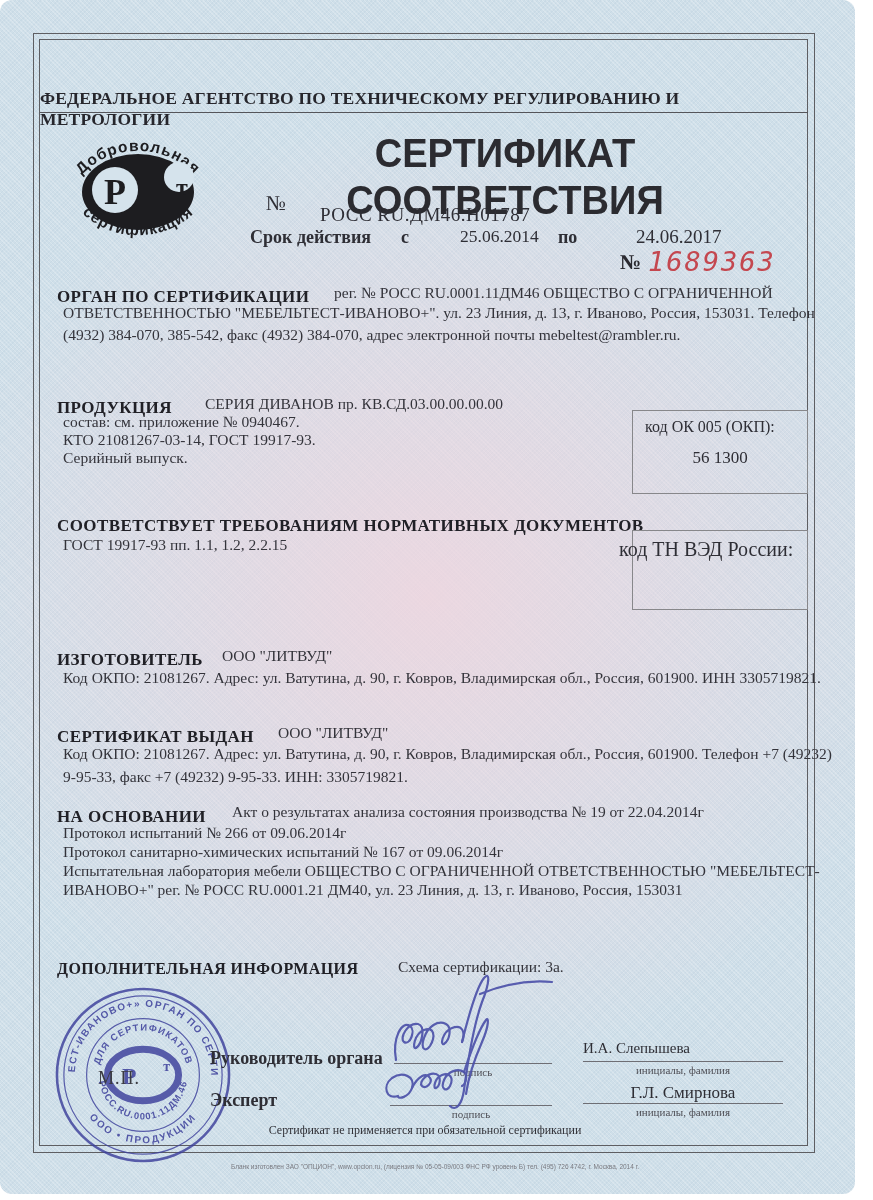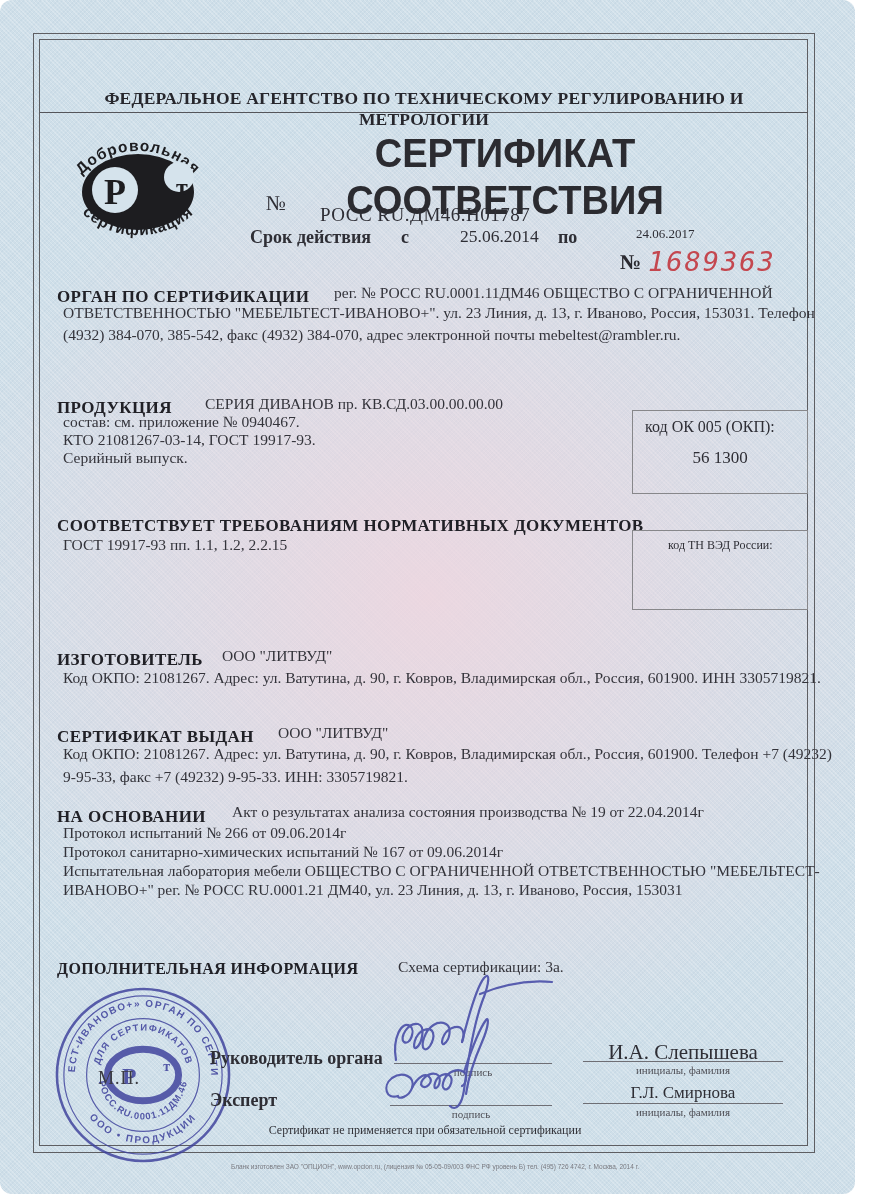--- a/index.html
+++ b/index.html
@@ -26,21 +26,21 @@
 </head>
 <body>
 
 <div id="canvas">
  <div id="paper">
 
   <div class="frame" style="left:33px;top:33px;width:782px;height:1120px;border:1.5px solid #5e5e62;"></div>
   <div class="frame" style="left:39px;top:39px;width:769px;height:1107px;border:1px solid #5e5e62;"></div>
   <div class="frame" style="left:40px;top:112px;width:768px;height:0;border-top:1.5px solid #55555a;"></div>
 
-  <div class="abs ser b" style="left:40px;top:88px;width:768px;text-align:center;font-size:17.5px;letter-spacing:.2px;color:#26262c;">ФЕДЕРАЛЬНОЕ АГЕНТСТВО ПО ТЕХНИЧЕСКОМУ РЕГУЛИРОВАНИЮ И МЕТРОЛОГИИ</div>
+  <div class="abs ser b" style="left:40px;top:88px;width:768px;text-align:left;font-size:17.5px;letter-spacing:.2px;color:#26262c;">ФЕДЕРАЛЬНОЕ АГЕНТСТВО ПО ТЕХНИЧЕСКОМУ РЕГУЛИРОВАНИЮ И МЕТРОЛОГИИ</div>
 
   <svg class="abs" style="left:58px;top:120px;" width="160" height="140" viewBox="0 0 160 140">
     <defs>
       <path id="logoArcTop" d="M 10,80 A 72,64 0 0 1 150,80"></path>
       <path id="logoArcBot" d="M 8,66 A 74,64 0 0 0 152,66"></path>
     </defs>
     <g fill="#1d1d20" font-family="Liberation Sans, sans-serif" font-weight="bold">
       <text font-size="15.5" letter-spacing="1">
         <textPath href="#logoArcTop" startOffset="50%" text-anchor="middle">Добровольная</textPath>
       </text>
@@ -58,21 +58,21 @@
   <div class="abs b" style="left:215px;top:130px;width:580px;text-align:center;font-size:41px;color:#2b2b30;
               font-family:'Liberation Sans','DejaVu Sans',sans-serif;transform:scaleX(.93);transform-origin:center;">СЕРТИФИКАТ СООТВЕТСТВИЯ</div>
 
   <div class="abs ser ink" style="left:266px;top:191px;font-size:21px;">№</div>
   <div class="abs ser ink" style="left:320px;top:204px;font-size:19px;letter-spacing:.5px;">РОСС RU.ДМ46.Н01787</div>
 
   <div class="abs ser b ink" style="left:250px;top:227px;font-size:18px;">Срок действия</div>
   <div class="abs ser b ink" style="left:401px;top:227px;font-size:18px;">с</div>
   <div class="abs ser ink" style="left:460px;top:226px;font-size:17.5px;">25.06.2014</div>
   <div class="abs ser b ink" style="left:558px;top:227px;font-size:18px;">по</div>
-  <div class="abs ser ink" style="left:636px;top:226px;font-size:13px;">24.06.2017</div>
+  <div class="abs ser ink" style="left:636px;top:226px;font-size:19px;">24.06.2017</div>
 
   <div class="abs ser b" style="left:620px;top:250px;font-size:21px;color:#2a2a30;">№</div>
   <div class="abs" style="left:648px;top:246px;font-size:27px;letter-spacing:2px;color:#c4474f;
               font-family:'DejaVu Sans Mono',monospace;font-style:italic;">1689363</div>
 
   <div class="abs h" style="left:57px;top:287px;">ОРГАН ПО СЕРТИФИКАЦИИ</div>
   <div class="abs t15" style="left:334px;top:284px;">рег. № РОСС RU.0001.11ДМ46 ОБЩЕСТВО С ОГРАНИЧЕННОЙ</div>
   <div class="abs t15" style="left:63px;top:304px;">ОТВЕТСТВЕННОСТЬЮ "МЕБЕЛЬТЕСТ-ИВАНОВО+". ул. 23 Линия, д. 13, г. Иваново, Россия, 153031. Телефон</div>
   <div class="abs t15" style="left:63px;top:326px;">(4932) 384-070, 385-542, факс (4932) 384-070, адрес электронной почты mebeltest@rambler.ru.</div>
 
@@ -83,21 +83,21 @@
   <div class="abs t15" style="left:63px;top:449px;">Серийный выпуск.</div>
 
   <div class="boxed" style="left:632px;top:410px;width:176px;height:84px;"></div>
   <div class="abs ser ink" style="left:645px;top:418px;font-size:16px;">код ОК 005 (ОКП):</div>
   <div class="abs ser ink" style="left:632px;top:448px;width:176px;text-align:center;font-size:17px;">56 1300</div>
 
   <div class="abs h" style="left:57px;top:516px;">СООТВЕТСТВУЕТ ТРЕБОВАНИЯМ НОРМАТИВНЫХ ДОКУМЕНТОВ</div>
   <div class="abs t15" style="left:63px;top:536px;">ГОСТ 19917-93 пп. 1.1, 1.2, 2.2.15</div>
 
   <div class="boxed" style="left:632px;top:530px;width:176px;height:80px;"></div>
-  <div class="abs ser ink" style="left:668px;top:538px;font-size:12px;">код ТН ВЭД России:</div>
+  <div class="abs ser ink" style="left:619px;top:538px;font-size:20px;">код ТН ВЭД России:</div>
 
   <div class="abs h" style="left:57px;top:650px;">ИЗГОТОВИТЕЛЬ</div>
   <div class="abs t15" style="left:222px;top:647px;">ООО "ЛИТВУД"</div>
   <div class="abs t15" style="left:63px;top:669px;">Код ОКПО: 21081267. Адрес: ул. Ватутина, д. 90, г. Ковров, Владимирская обл., Россия, 601900. ИНН 3305719821.</div>
 
   <div class="abs h" style="left:57px;top:727px;">СЕРТИФИКАТ ВЫДАН</div>
   <div class="abs t15" style="left:278px;top:724px;">ООО "ЛИТВУД"</div>
   <div class="abs t15" style="left:63px;top:745px;">Код ОКПО: 21081267. Адрес: ул. Ватутина, д. 90, г. Ковров, Владимирская обл., Россия, 601900. Телефон +7 (49232)</div>
   <div class="abs t15" style="left:63px;top:768px;">9-95-33, факс +7 (49232) 9-95-33. ИНН: 3305719821.</div>
 
@@ -139,21 +139,21 @@
       </text>
       <text x="78" y="101" font-size="24" text-anchor="middle" font-family="Liberation Serif, serif">Р</text>
       <text x="116" y="88" font-size="14" text-anchor="middle" font-family="Liberation Serif, serif">т</text>
     </g>
   </svg>
   <div class="abs ser" style="left:98px;top:1068px;font-size:18px;color:#3a3a40;letter-spacing:1px;">М.П.</div>
 
   <div class="abs ser b ink" style="left:210px;top:1048px;font-size:18px;">Руководитель органа</div>
   <div class="sigline" style="left:394px;top:1063px;width:158px;"></div>
   <div class="abs ser cap" style="left:394px;top:1066px;width:158px;text-align:center;">подпись</div>
-  <div class="abs ser ink" style="left:583px;top:1040px;width:200px;text-align:center;font-size:21px;">И.А. Слепышева</div>
+  <div class="abs ser ink" style="left:583px;top:1040px;width:200px;font-size:15px;">И.А. Слепышева</div>
   <div class="sigline" style="left:583px;top:1061px;width:200px;"></div>
   <div class="abs ser cap" style="left:583px;top:1064px;width:200px;text-align:center;">инициалы, фамилия</div>
 
   <div class="abs ser b ink" style="left:210px;top:1090px;font-size:18px;">Эксперт</div>
   <div class="sigline" style="left:390px;top:1105px;width:162px;"></div>
   <div class="abs ser cap" style="left:390px;top:1108px;width:162px;text-align:center;">подпись</div>
   <div class="abs ser ink" style="left:583px;top:1083px;width:200px;text-align:center;font-size:17px;">Г.Л. Смирнова</div>
   <div class="sigline" style="left:583px;top:1103px;width:200px;"></div>
   <div class="abs ser cap" style="left:583px;top:1106px;width:200px;text-align:center;">инициалы, фамилия</div>
 

